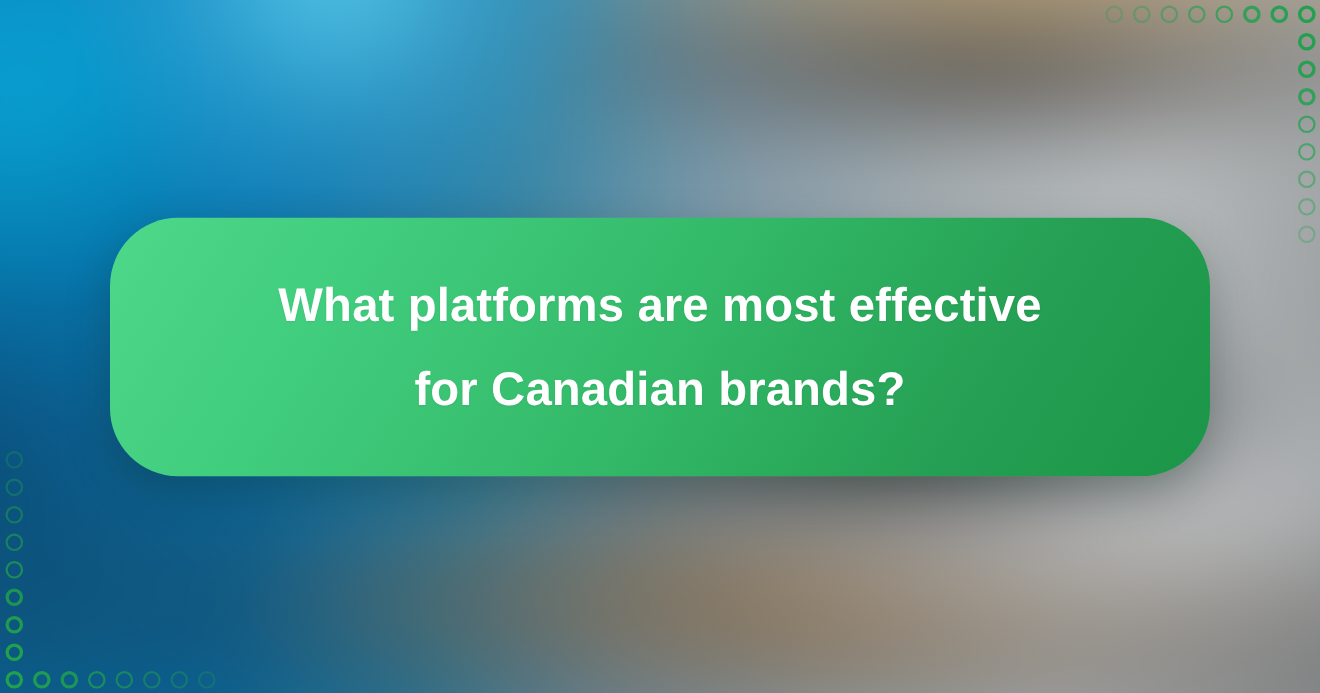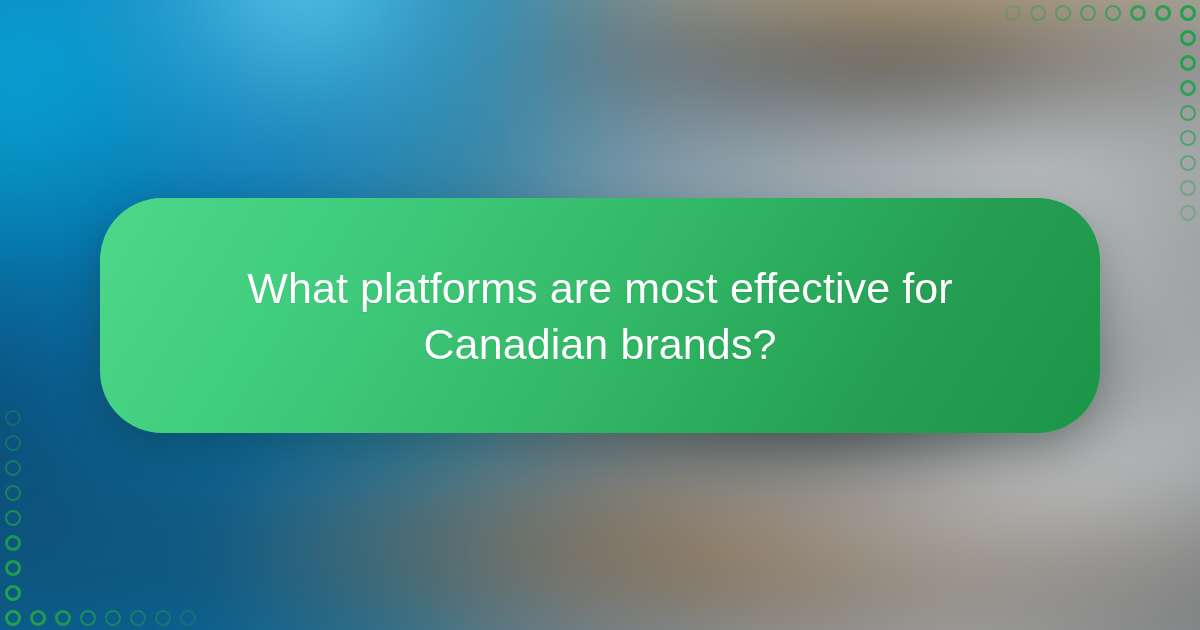--- a/index.html
+++ b/index.html
@@ -86,22 +86,22 @@
     display: flex;
     align-items: center;
     justify-content: center;
     padding: 0 54px;
     box-sizing: border-box;
   }
   .card-title {
     margin: 0;
     color: #ffffff;
     font-size: 43px;
-    line-height: 56px;
-    font-weight: 400;
+    line-height: 76px;
+    font-weight: 700;
     text-align: center;
     letter-spacing: 0.1px;
     max-width: 760px;
     text-shadow: 0 1px 2px rgba(0,0,0,0.07);
   }
 </style>
 </head>
 <body>
 
 <div class="canvas">

